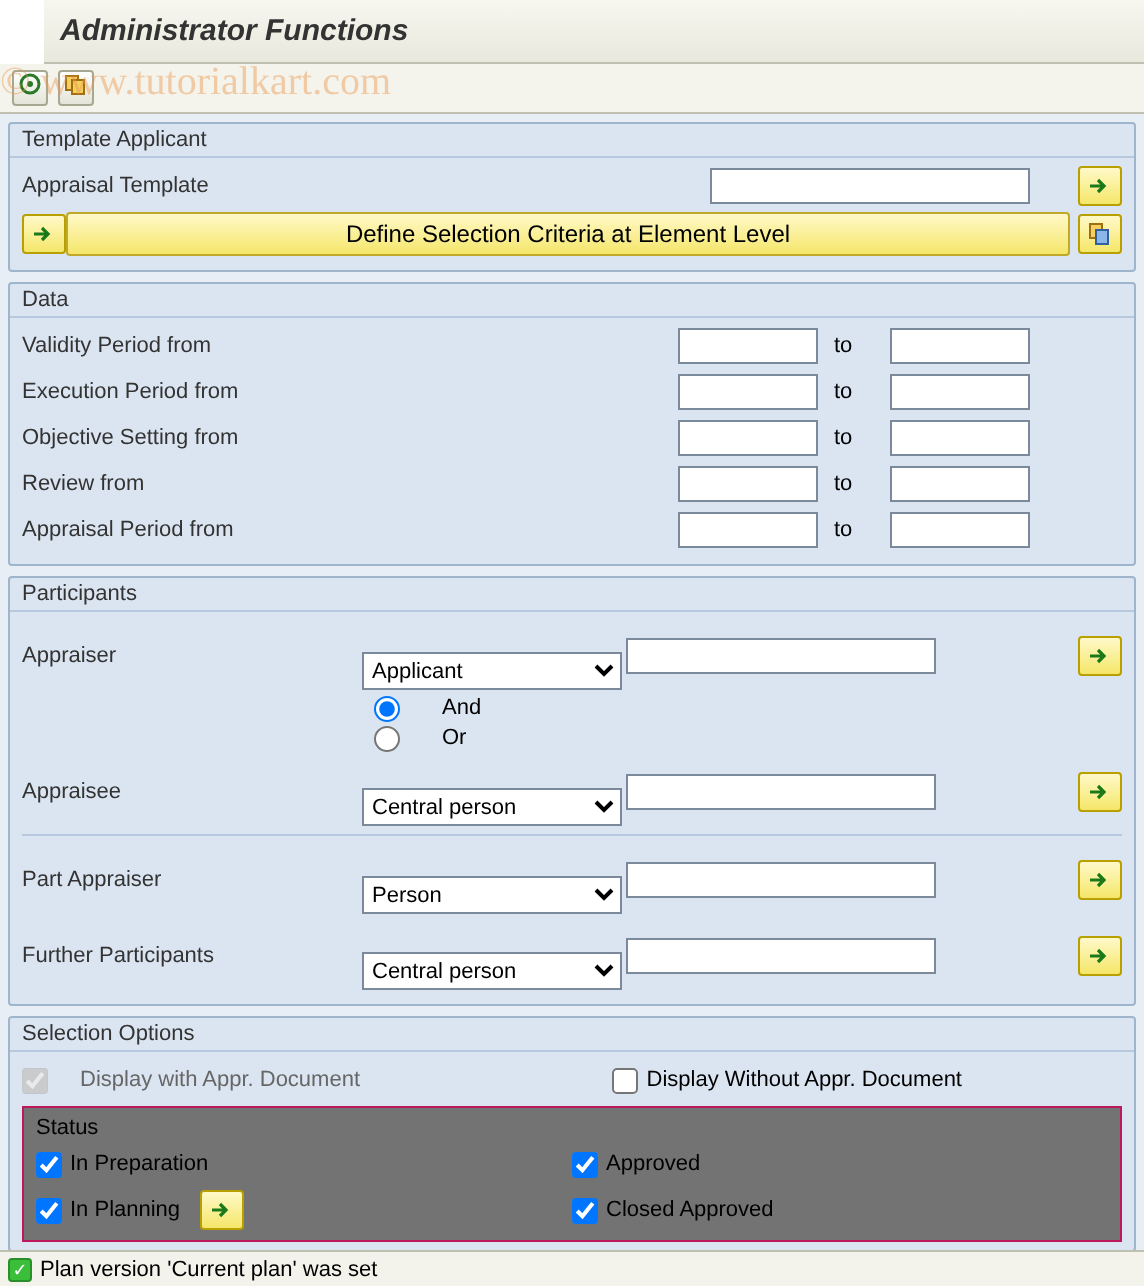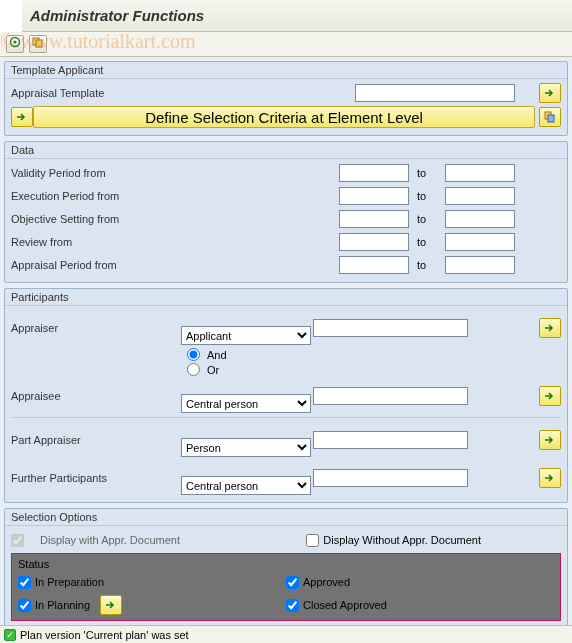--- a/index.html
+++ b/index.html
@@ -98,34 +98,34 @@
   .arrow-btn svg { width: 12px; height: 10px; }
   .big-sel-btn {
     flex: 1;
     height: 22px;
     border: 1px solid #c0a828;
     border-radius: 2px;
     background: linear-gradient(#fff9c8,#f5e66a);
     display: flex;
     align-items: center;
     justify-content: center;
-    font-size: 15px;
+    font-size: 12px;
     cursor: pointer;
     margin-right: 4px;
   }
   .big-sel-btn span.txt { position: absolute; }
   select {
     height: 19px;
     border: 1px solid #7a8a9a;
     background: #fff;
     font-size: 11px;
     width: 130px;
     margin-top: 16px;
   }
-  .radio-row { margin-left: 176px; display:flex; align-items:center; gap:3px; margin-bottom:2px;}
+  .radio-row { margin-left: 176px; display:flex; gap:17px; margin-bottom:2px;}
   .sep { border-top: 1px solid #b8c8dd; margin: 4px 0; }
   .chk { margin-right: 4px; vertical-align: middle;}
   .status-box {
     border: 1px solid #be185d;
     background: #737373;
     padding: 2px 6px;
     margin-top: 2px;
   }
   .status-title { padding: 2px 0; }
   .status-grid {

